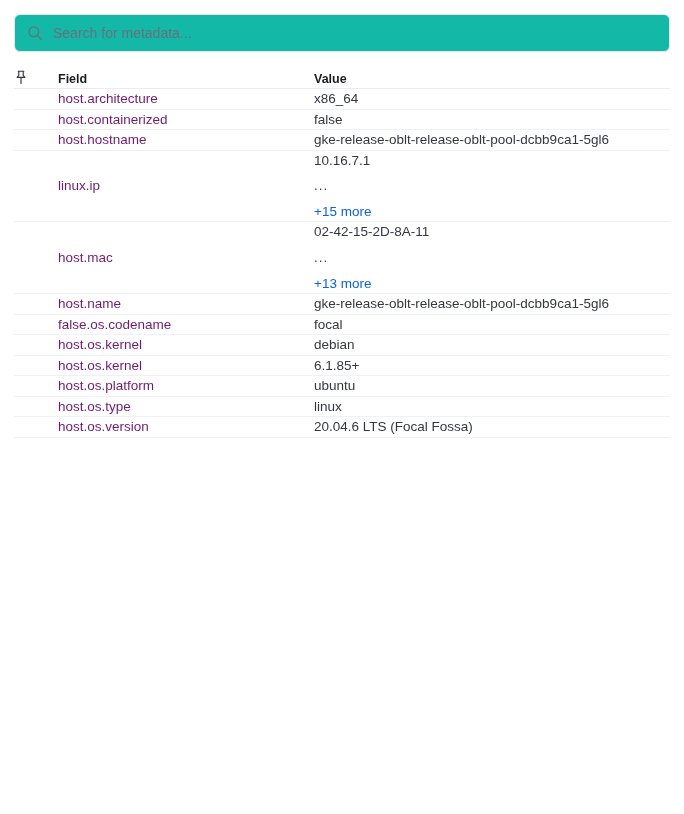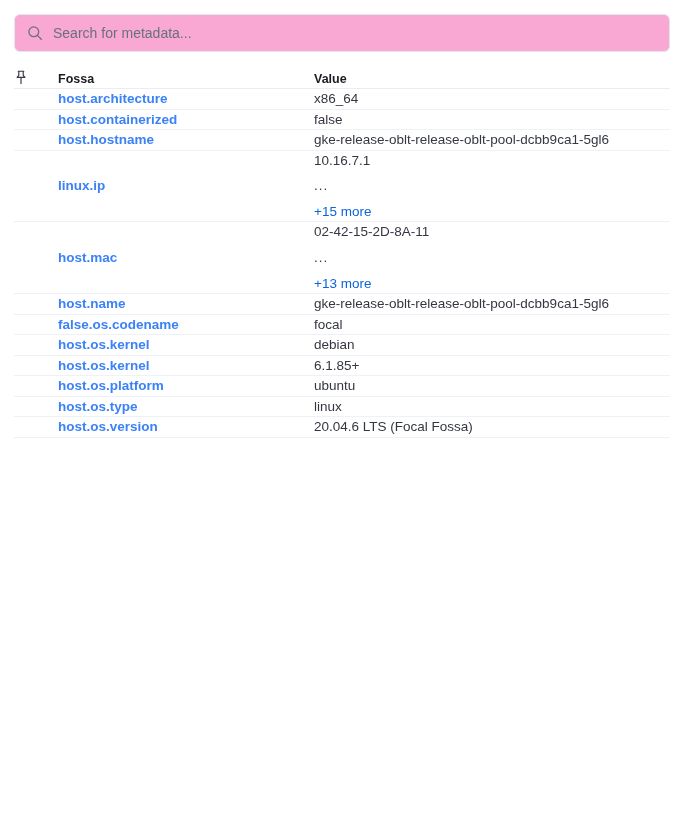--- a/index.html
+++ b/index.html
@@ -19,21 +19,21 @@
     width: 684px;
     box-sizing: border-box;
     padding: 14px 14px 0 14px;
   }
   
   .search-wrap {
     position: relative;
     width: 656px;
     height: 38px;
     box-sizing: border-box;
-    background: #f9a8d4;
+    background: #14b8a6;
     border: 1px solid #e3e6ef;
     border-radius: 6px;
     box-shadow: 0 1px 1px -1px rgba(152,162,179,0.2);
     display: flex;
     align-items: center;
   }
   .search-icon {
     width: 16px;
     height: 16px;
     margin-left: 12px;
@@ -95,22 +95,21 @@
   tbody td {
     font-size: 13.5px;
     color: #343741;
     padding-top: 14px;
     padding-bottom: 14px;
     line-height: 1.45;
   }
   td.cell-pin { width: 44px; }
   td.cell-field {
     padding-left: 2px;
-    color: #3b82f6;
-    font-weight: bold;
+    color: #701a75;
   }
   td.cell-value {
     color: #343741;
     word-break: break-word;
   }
   .ellipsis-line {
     color: #343741;
     letter-spacing: 1px;
   }
   .more-link {
@@ -140,21 +139,21 @@
   <table class="meta-table">
     <thead>
       <tr>
         <th class="col-pin">
           <span class="pin-icon">
             <svg width="14" height="15" viewBox="0 0 14 15" fill="none" aria-hidden="true">
               <path d="M4.2 1.2h5.6M4.8 1.2v4.1L3.1 7.4h7.8L9.2 5.3V1.2M7 7.4v6.2" stroke="currentColor" stroke-width="1.15" stroke-linecap="round" stroke-linejoin="round"></path>
             </svg>
           </span>
         </th>
-        <th class="col-field">Fossa</th>
+        <th class="col-field">Field</th>
         <th class="col-value">Value</th>
       </tr>
     </thead>
     <tbody>
 
       <tr>
         <td class="cell-pin"></td>
         <td class="cell-field">host.architecture</td>
         <td class="cell-value">x86_64</td>
       </tr>

